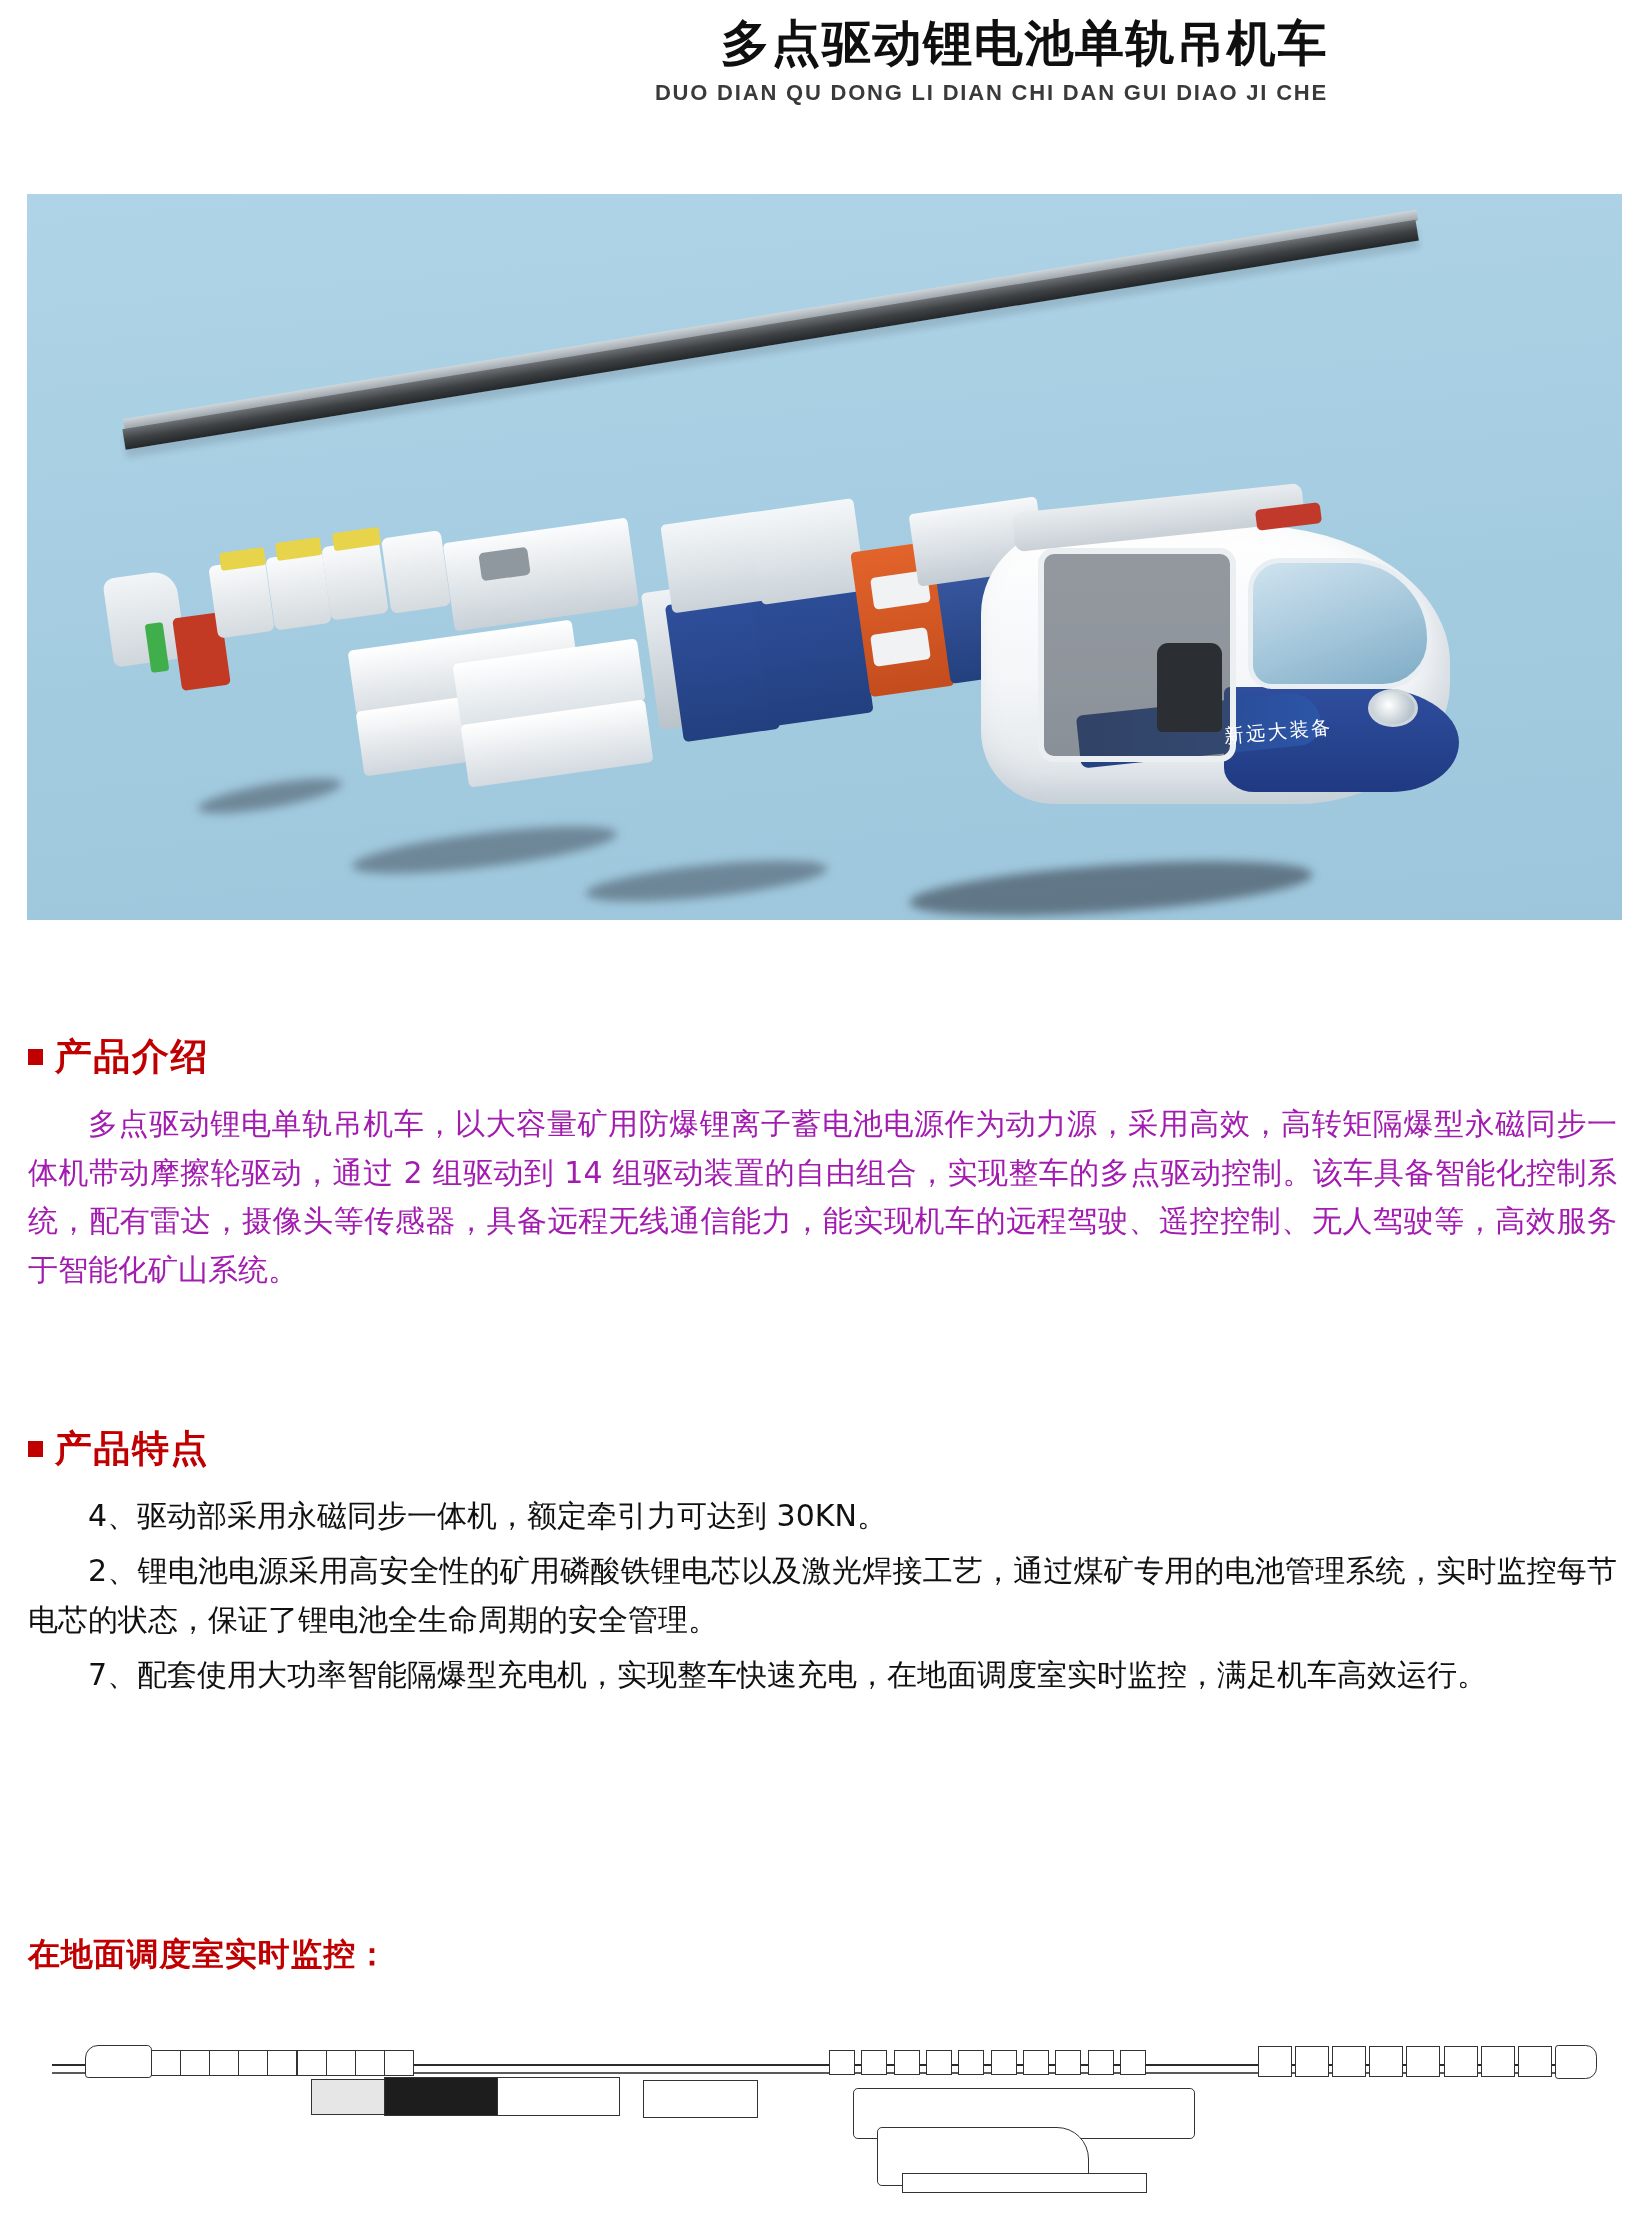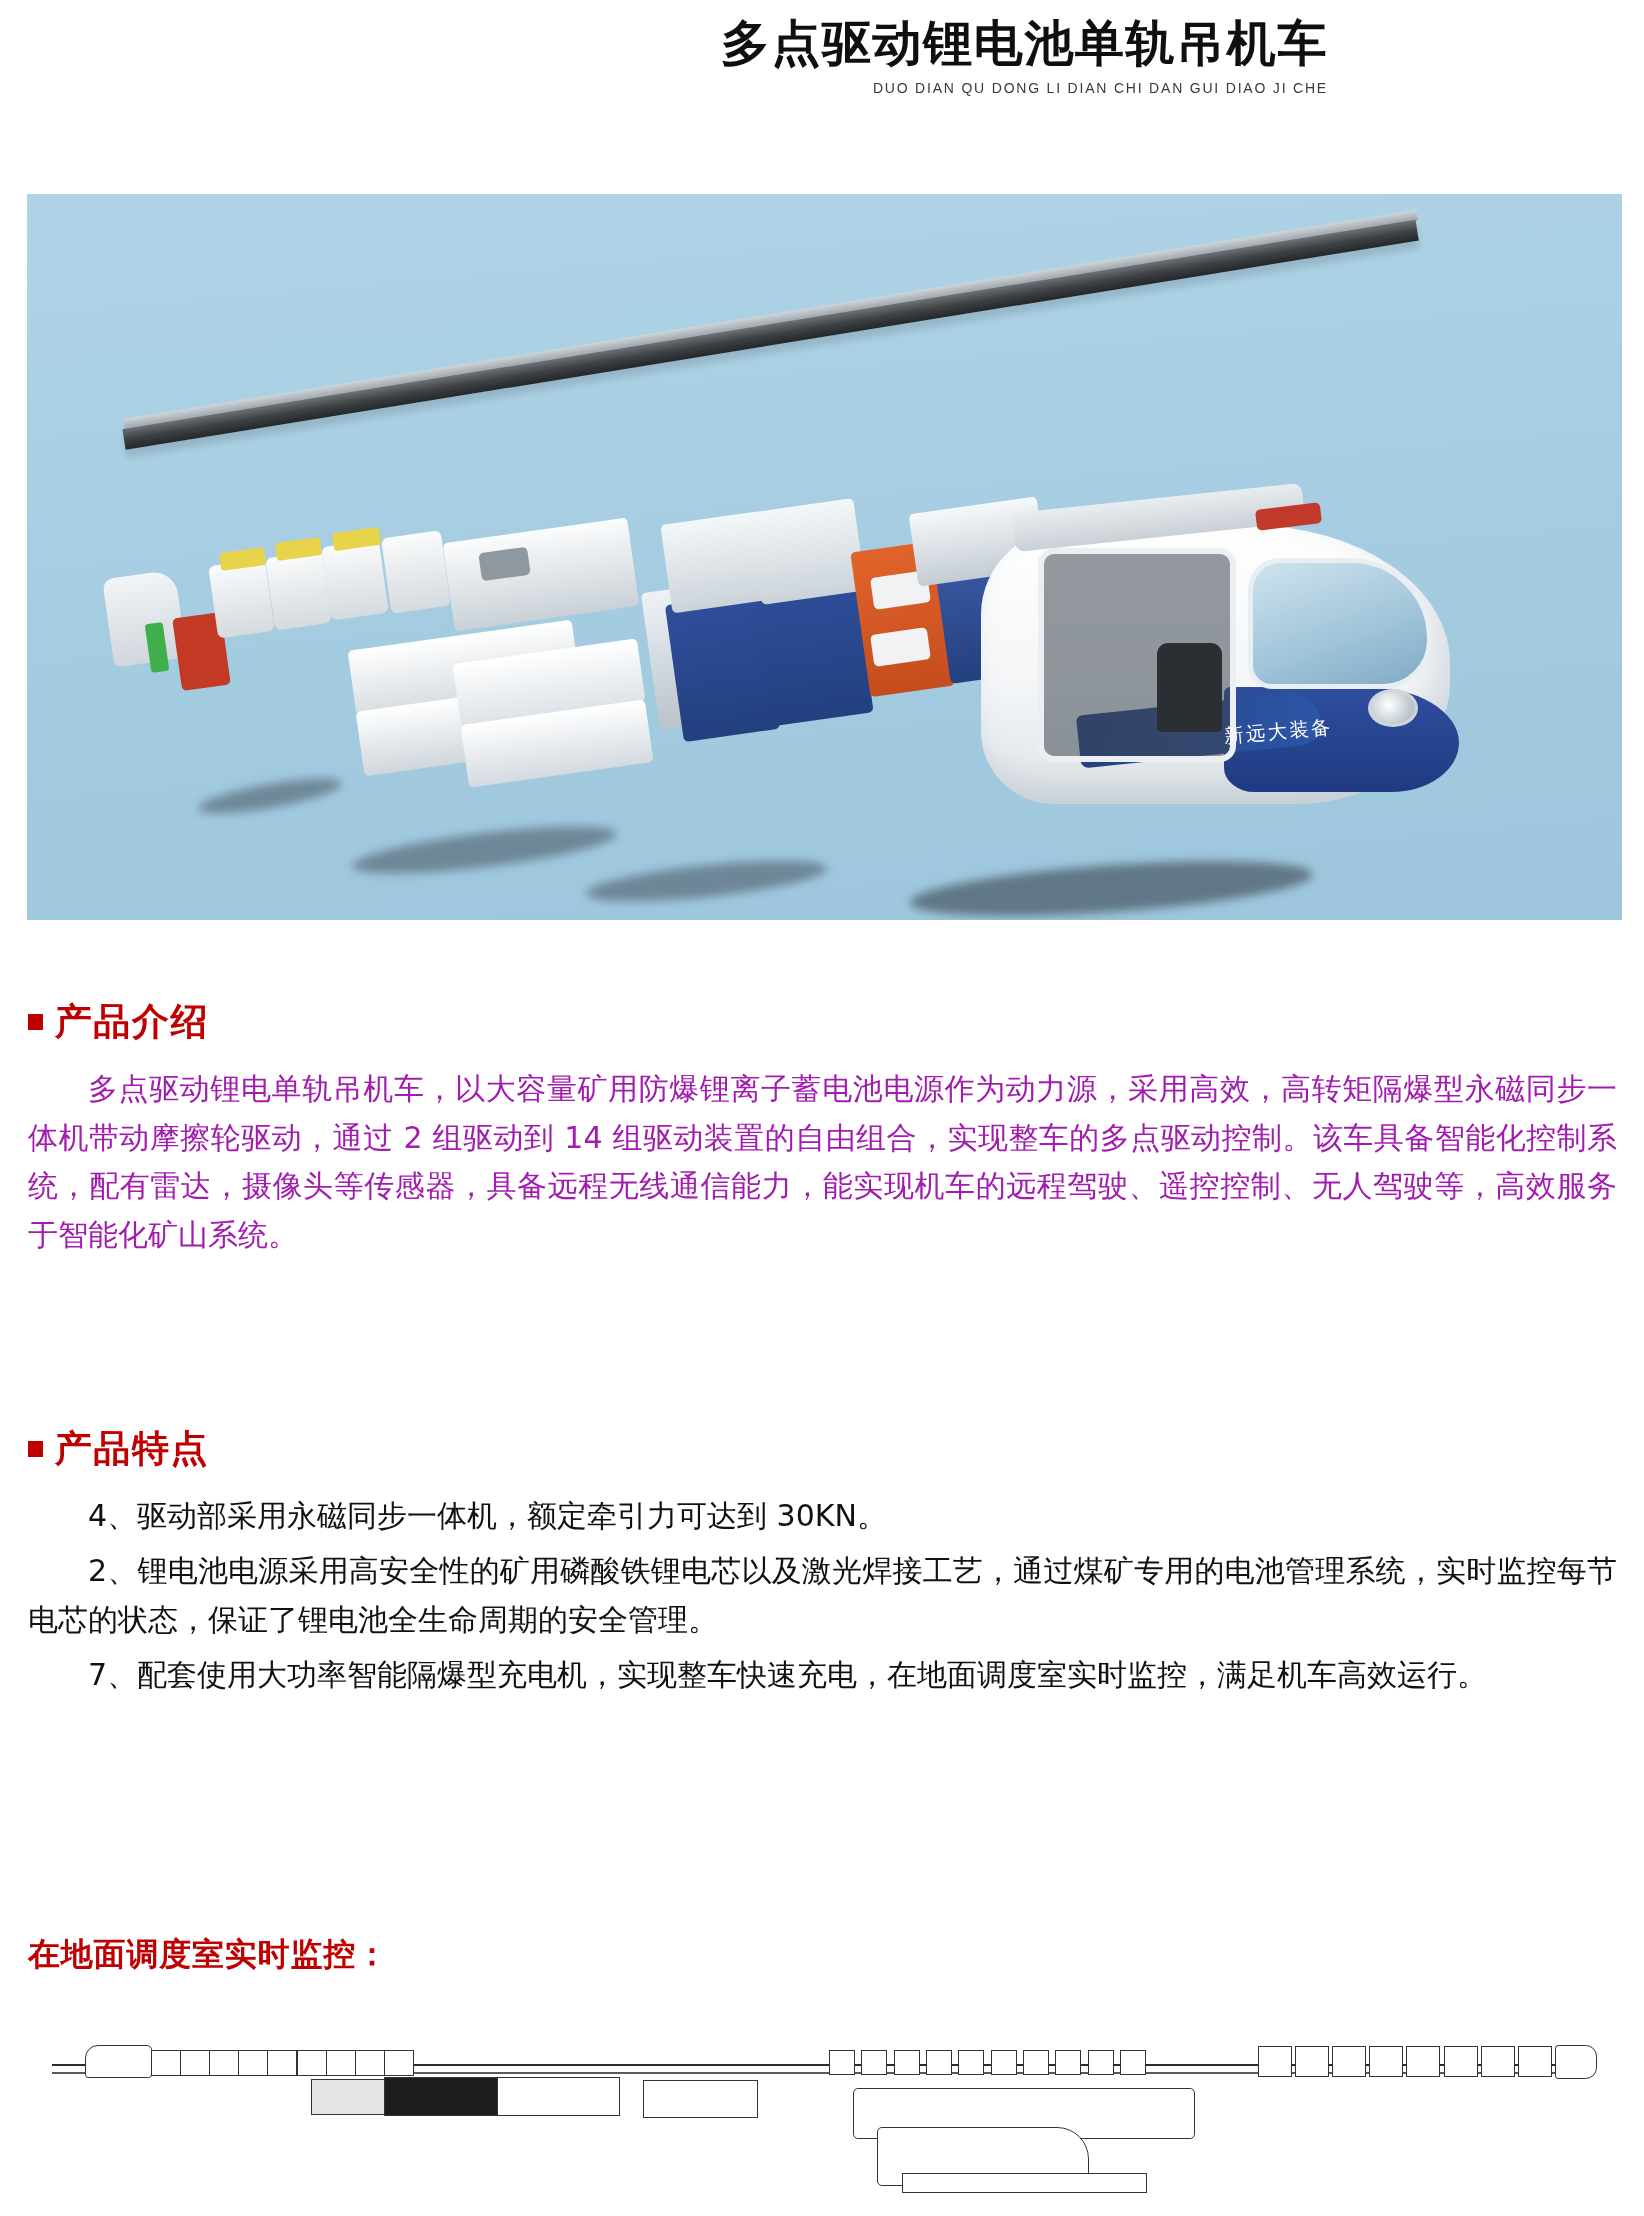--- a/index.html
+++ b/index.html
@@ -38,23 +38,24 @@
     font-family: "DejaVu Sans", sans-serif;
     font-weight: bold;
     font-size: 49px;
     letter-spacing: 1.6px;
     color: #0f0f0f;
     line-height: 1.18;
   }
   .header-sub {
     margin-top: 8px;
     font-family: "Liberation Sans", sans-serif;
-    font-size: 14px;
+    font-size: 22px;
     letter-spacing: 1.8px;
     color: #3a3a3a;
+    font-weight: bold;
   }
 
   
   .hero {
     position: absolute;
     left: 27px;
     top: 194px;
     width: 1595px;
     height: 726px;
     background: linear-gradient(180deg, #a9cfe4 0%, #a6cde3 45%, #a2cadf 100%);
@@ -344,21 +345,21 @@
       <div class="cab-stripe"></div>
       <div class="cab-window"></div>
       <div class="cab-door">
         <div class="cab-seat"></div>
       </div>
       <div class="cab-light"></div>
       <div class="cab-brand">新远大装备</div>
     </div>
   </div>
 
-  <div class="section" style="top:997px;">
+  <div class="section" style="top:1032px;">
     <div class="sec-head">
       <span class="sec-bullet"></span>
       <span class="sec-title">产品介绍</span>
     </div>
     <div class="body-text">
       <p>多点驱动锂电单轨吊机车，以大容量矿用防爆锂离子蓄电池电源作为动力源，采用高效，高转矩隔爆型永磁同步一体机带动摩擦轮驱动，通过 2 组驱动到 14 组驱动装置的自由组合，实现整车的多点驱动控制。该车具备智能化控制系统，配有雷达，摄像头等传感器，具备远程无线通信能力，能实现机车的远程驾驶、遥控控制、无人驾驶等，高效服务于智能化矿山系统。</p>
     </div>
   </div>
 
   <div class="section" style="top:1424px;">

